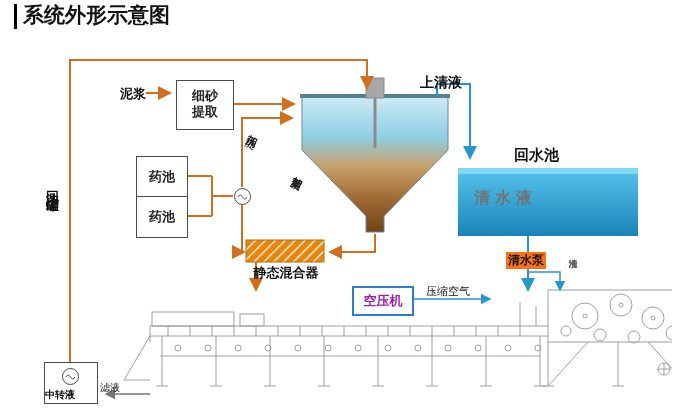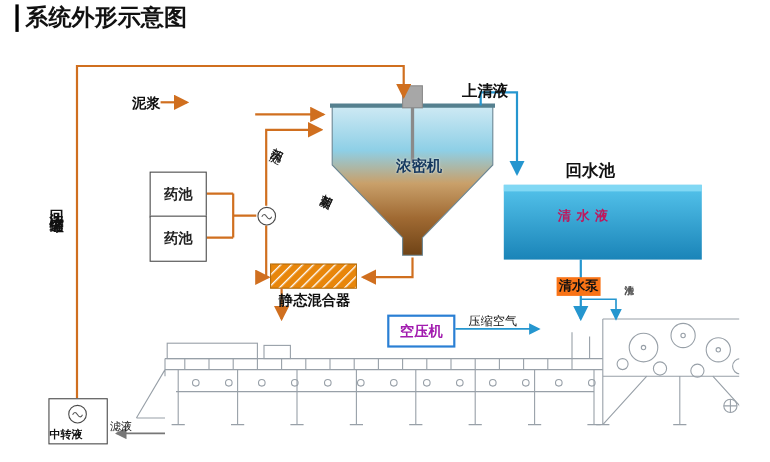--- a/index.html
+++ b/index.html
@@ -1,17 +1,17 @@
 <!DOCTYPE html>
 <html><head>
 <meta charset="utf-8">
 <style>
   html,body{margin:0;padding:0;background:#fff;}
   .stage{position:relative;width:672px;height:420px;background:#fff;overflow:hidden;
-         font-family:Liberation Sans, sans-serif;color:#111;}
+         font-family:Liberation Mono, monospace;color:#111;}
   svg.layer{position:absolute;left:0;top:0;z-index:1;}
   .lbl{position:absolute;z-index:3;white-space:nowrap;color:#111;}
   .b{font-weight:700;}
   .box{position:absolute;background:#fff;border:1.5px solid #4a4a4a;display:flex;
        align-items:center;justify-content:center;text-align:center;z-index:3;
        font-weight:700;color:#222;}
   .vtext{writing-mode:vertical-rl;text-orientation:upright;}
   .rot{transform:rotate(22deg);transform-origin:center;}
   .pump{position:absolute;width:15px;height:15px;border:1.5px solid #4a4a4a;border-radius:50%;
         background:#fff;z-index:4;display:flex;align-items:center;justify-content:center;}
@@ -124,28 +124,30 @@
       <path d="M410 299 H490" stroke-width="1.5" marker-end="url(#ab)"></path>
     </g>
 
     <path d="M150 394 H106" stroke="#777" stroke-width="1.5" fill="none" marker-end="url(#ag)"></path>
   </svg>
 
   <h1 class="title">系统外形示意图</h1>
 
   <div class="lbl b" style="left:120px;top:85px;font-size:13px;text-align:center;">泥浆</div>
 
+  <div class="box" style="left:176px;top:80px;width:56px;height:48px;font-size:13px;">
+    <span style="width:34px;white-space:normal;line-height:1.25;">细砂提取</span>
+  </div>
 
   <div class="lbl b" style="left:420px;top:74px;font-size:14px;">上清液</div>
 
-  <div class="lbl b" style="left:346px;top:142px;width:70px;text-align:center;font-size:14px;color:#16395f;text-shadow:0 0 2px rgba(255,255,255,.8);">浓密机</div>
 
   <div class="lbl b" style="left:514px;top:146px;font-size:15px;">回水池</div>
 
-  <div class="lbl b" style="left:507px;top:188px;font-size:12px;color:#be185d;letter-spacing:5px;">清水液</div>
+  <div class="lbl b" style="left:474px;top:188px;font-size:16px;color:#737373;letter-spacing:5px;">清水液</div>
 
   <div class="lbl b whitebg" style="left:506px;top:252px;font-size:12px;">清水泵</div>
 
   <div class="lbl vtext" style="left:565px;top:252px;font-size:9px;color:#555;">冲洗清水</div>
 
   <div class="box" style="left:136px;top:156px;width:50px;height:40px;font-size:13px;">
     <span>药池</span>
   </div>
   <div class="box" style="left:136px;top:196px;width:50px;height:40px;font-size:13px;">
     <span>药池</span>

